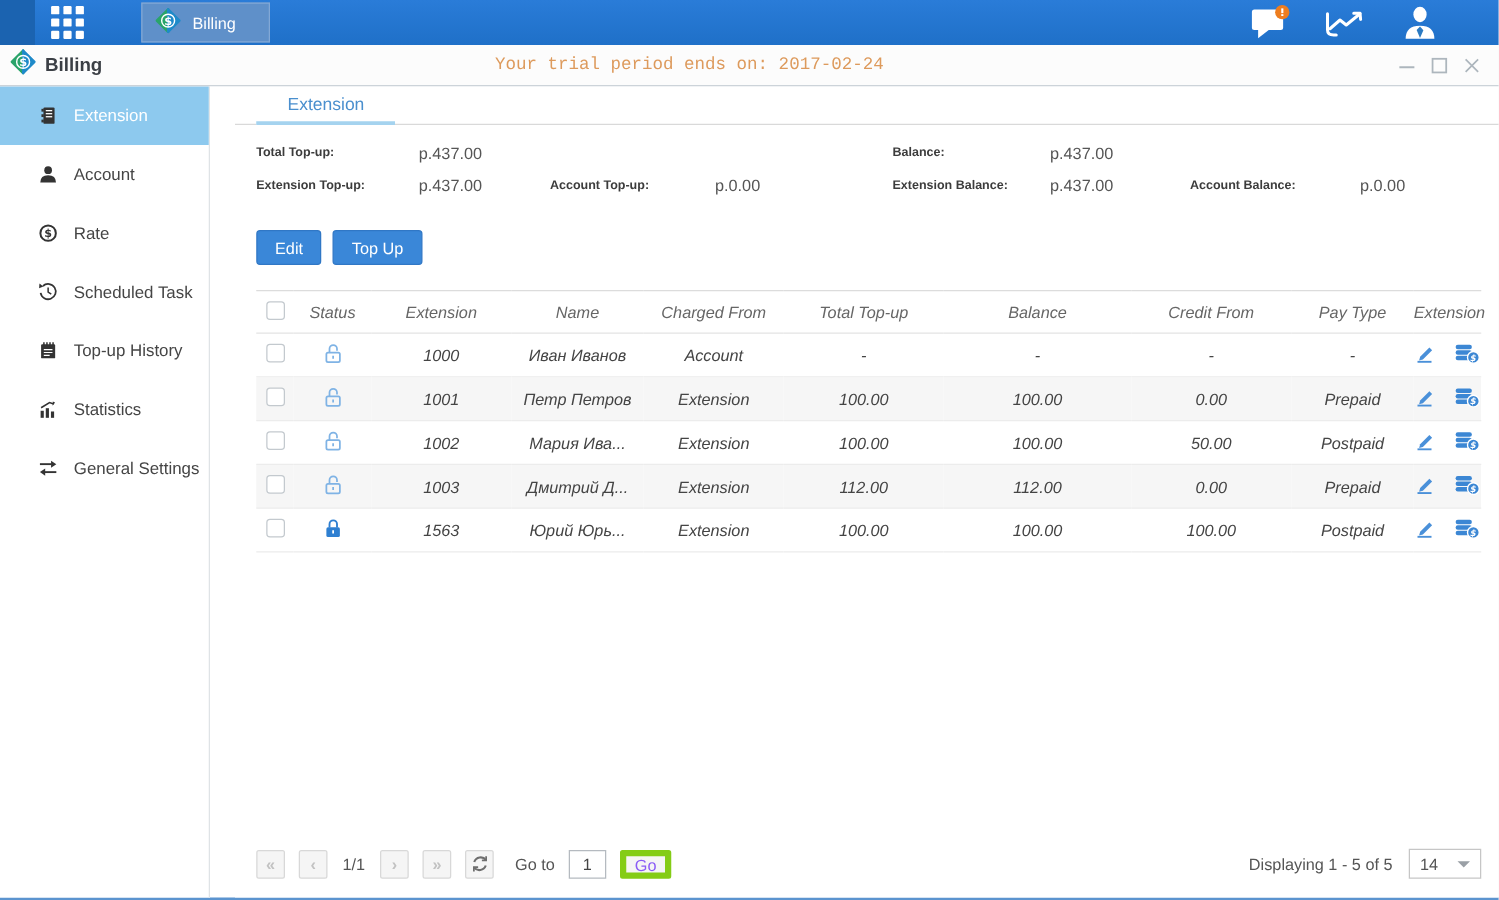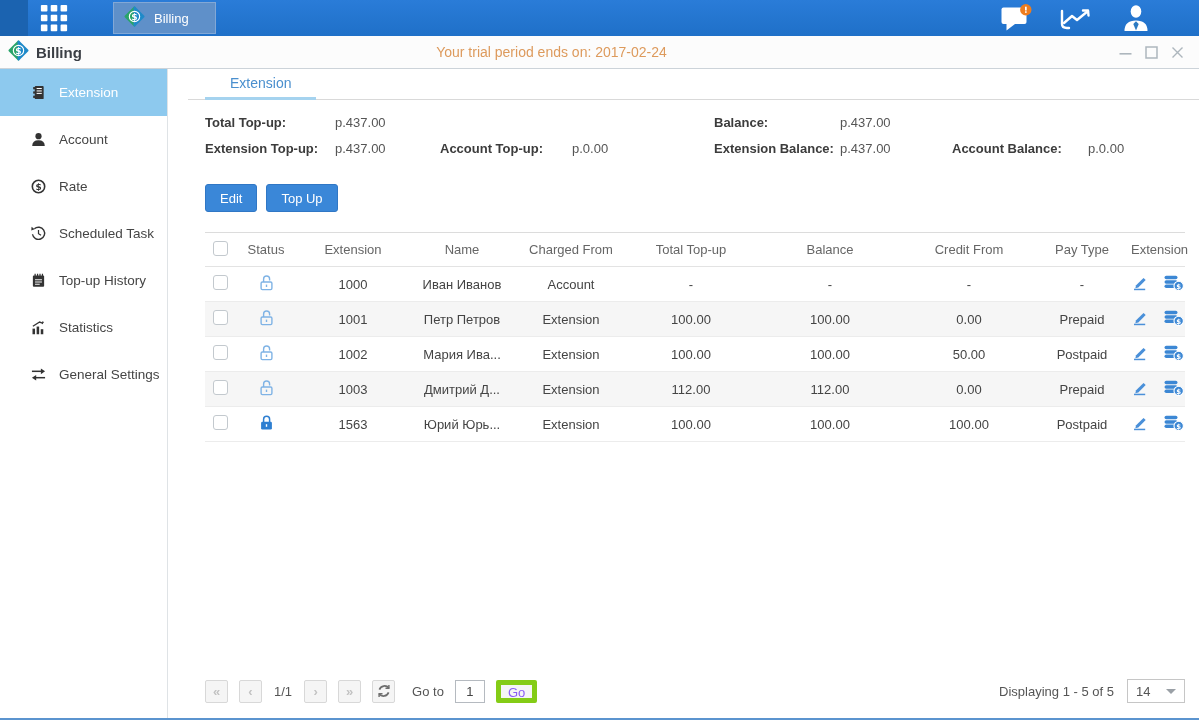--- a/index.html
+++ b/index.html
@@ -14,48 +14,48 @@
   .apps-btn { margin-left:9px; width:34px; height:34px; display:flex; align-items:center; justify-content:center; cursor:pointer; }
   .topbar-tab { margin-left:42px; height:32px; padding:0 26px 0 10px; display:flex; align-items:center; gap:9px;
     background:#5f90c9; border:1px solid #82a8d6; color:#fff; font-size:13px; cursor:pointer; }
   .topbar-right { margin-left:auto; display:flex; align-items:center; gap:27px; padding-right:48px; }
   .tb-icon { position:relative; display:flex; align-items:center; cursor:pointer; }
 
   
   .titlebar { height:33px; background:#fcfcfc; border-bottom:1px solid #ccd3d9; display:flex; align-items:center; position:relative; flex:0 0 auto; }
   .titlebar-left { display:flex; align-items:center; gap:7px; padding-left:8px; }
   .win-title { font-size:15px; font-weight:bold; color:#3b3f45; }
-  .trial { position:absolute; left:0; right:96px; text-align:center; font-size:14px; color:#dd9a5c; }
+  .trial { position:absolute; left:0; right:96px; text-align:center; font-size:14px; color:#dd9a5c;font-family:Liberation Mono, monospace; }
   .win-controls { margin-left:auto; display:flex; align-items:center; gap:10px; padding-right:14px; z-index:2; }
   .win-controls span { width:16px; height:16px; display:flex; align-items:center; justify-content:center; cursor:pointer; }
 
   
   .main { flex:1; display:flex; min-height:0;gap:20px; }
   .sidebar { width:168px; flex:0 0 auto; background:#fff; border-right:1px solid #dfe3e6; }
   .side-item { height:47px; display:flex; align-items:center; gap:13px; padding-left:30px;
     font-size:13.5px; color:#454545; cursor:pointer; }
   .side-item .icn { width:16px; display:flex; justify-content:center; }
   .side-item.active { background:#8dc9ee; color:#fff; }
 
   .content { flex:1; display:flex; flex-direction:column; background:#fff; min-width:0; }
   .tabbar { height:31px; border-bottom:1px solid #d9d9d9; padding-left:17px; display:flex; flex:0 0 auto; }
   .tab { height:31px; padding:0 25px; display:flex; align-items:center; font-size:14px; color:#4a8fce;
     border-bottom:3px solid #a5d3ef; margin-bottom:-1px; cursor:pointer; background:#fff; }
 
   .summary { display:flex; padding:15px 14px 0 17px; flex:0 0 auto; }
   .sum-left  { width:509px; flex:0 0 auto; display:grid; grid-template-columns:130px 105px 132px auto; row-gap:11px; align-items:center; }
   .sum-right { flex:1; display:grid; grid-template-columns:126px 112px 136px auto; row-gap:11px; align-items:center; }
-  .slabel { font-size:13px; font-weight:bold; color:#3c3c3c; }
+  .slabel { font-size:10px; font-weight:bold; color:#3c3c3c; }
   .sval { font-size:13px; color:#555; }
 
   .actions { padding:28px 17px 0; display:flex; gap:9px; flex:0 0 auto;align-items:center; }
   .btn { height:28px; padding:0 14px; background:#3a87d8; border:1px solid #3077c5; border-radius:3px;
     color:#fff; font-size:13px; cursor:pointer; font-family:inherit; }
 
-  .table-wrap { padding:20px 14px 0 17px; flex:0 0 auto; }
+  .table-wrap { padding:20px 14px 0 17px; flex:0 0 auto;font-style:italic; }
   table { width:100%; border-collapse:collapse; table-layout:fixed; }
   thead th { height:34px; font-size:13px; font-weight:normal; color:#666; text-align:center;
     border-top:1px solid #dcdcdc; border-bottom:1px solid #e3e3e3; }
   tbody td { height:35px; font-size:13px; color:#444; text-align:center; border-bottom:1px solid #ececec;
     overflow:hidden; white-space:nowrap; }
   tbody tr.striped { background:#f6f6f6; }
   .cb { width:15px; height:15px; border:1px solid #c3c9ce; border-radius:3px; background:#fff; display:inline-block; cursor:pointer; }
   .op-wrap { display:inline-flex; gap:15px; align-items:center; }
   .op-wrap span { cursor:pointer; display:flex; align-items:center; }
   .status-i { display:inline-flex; }

